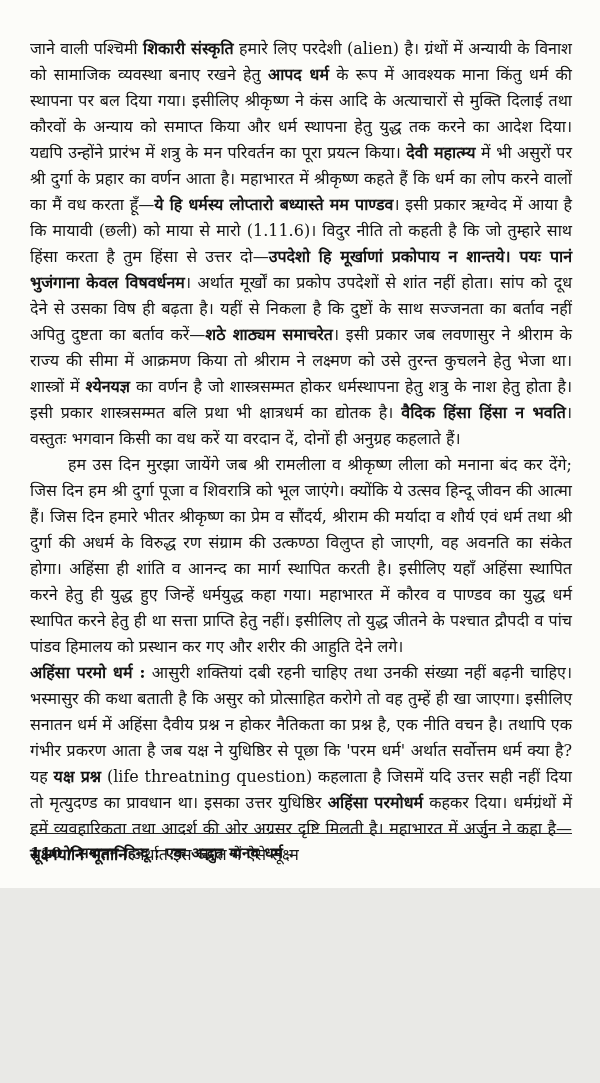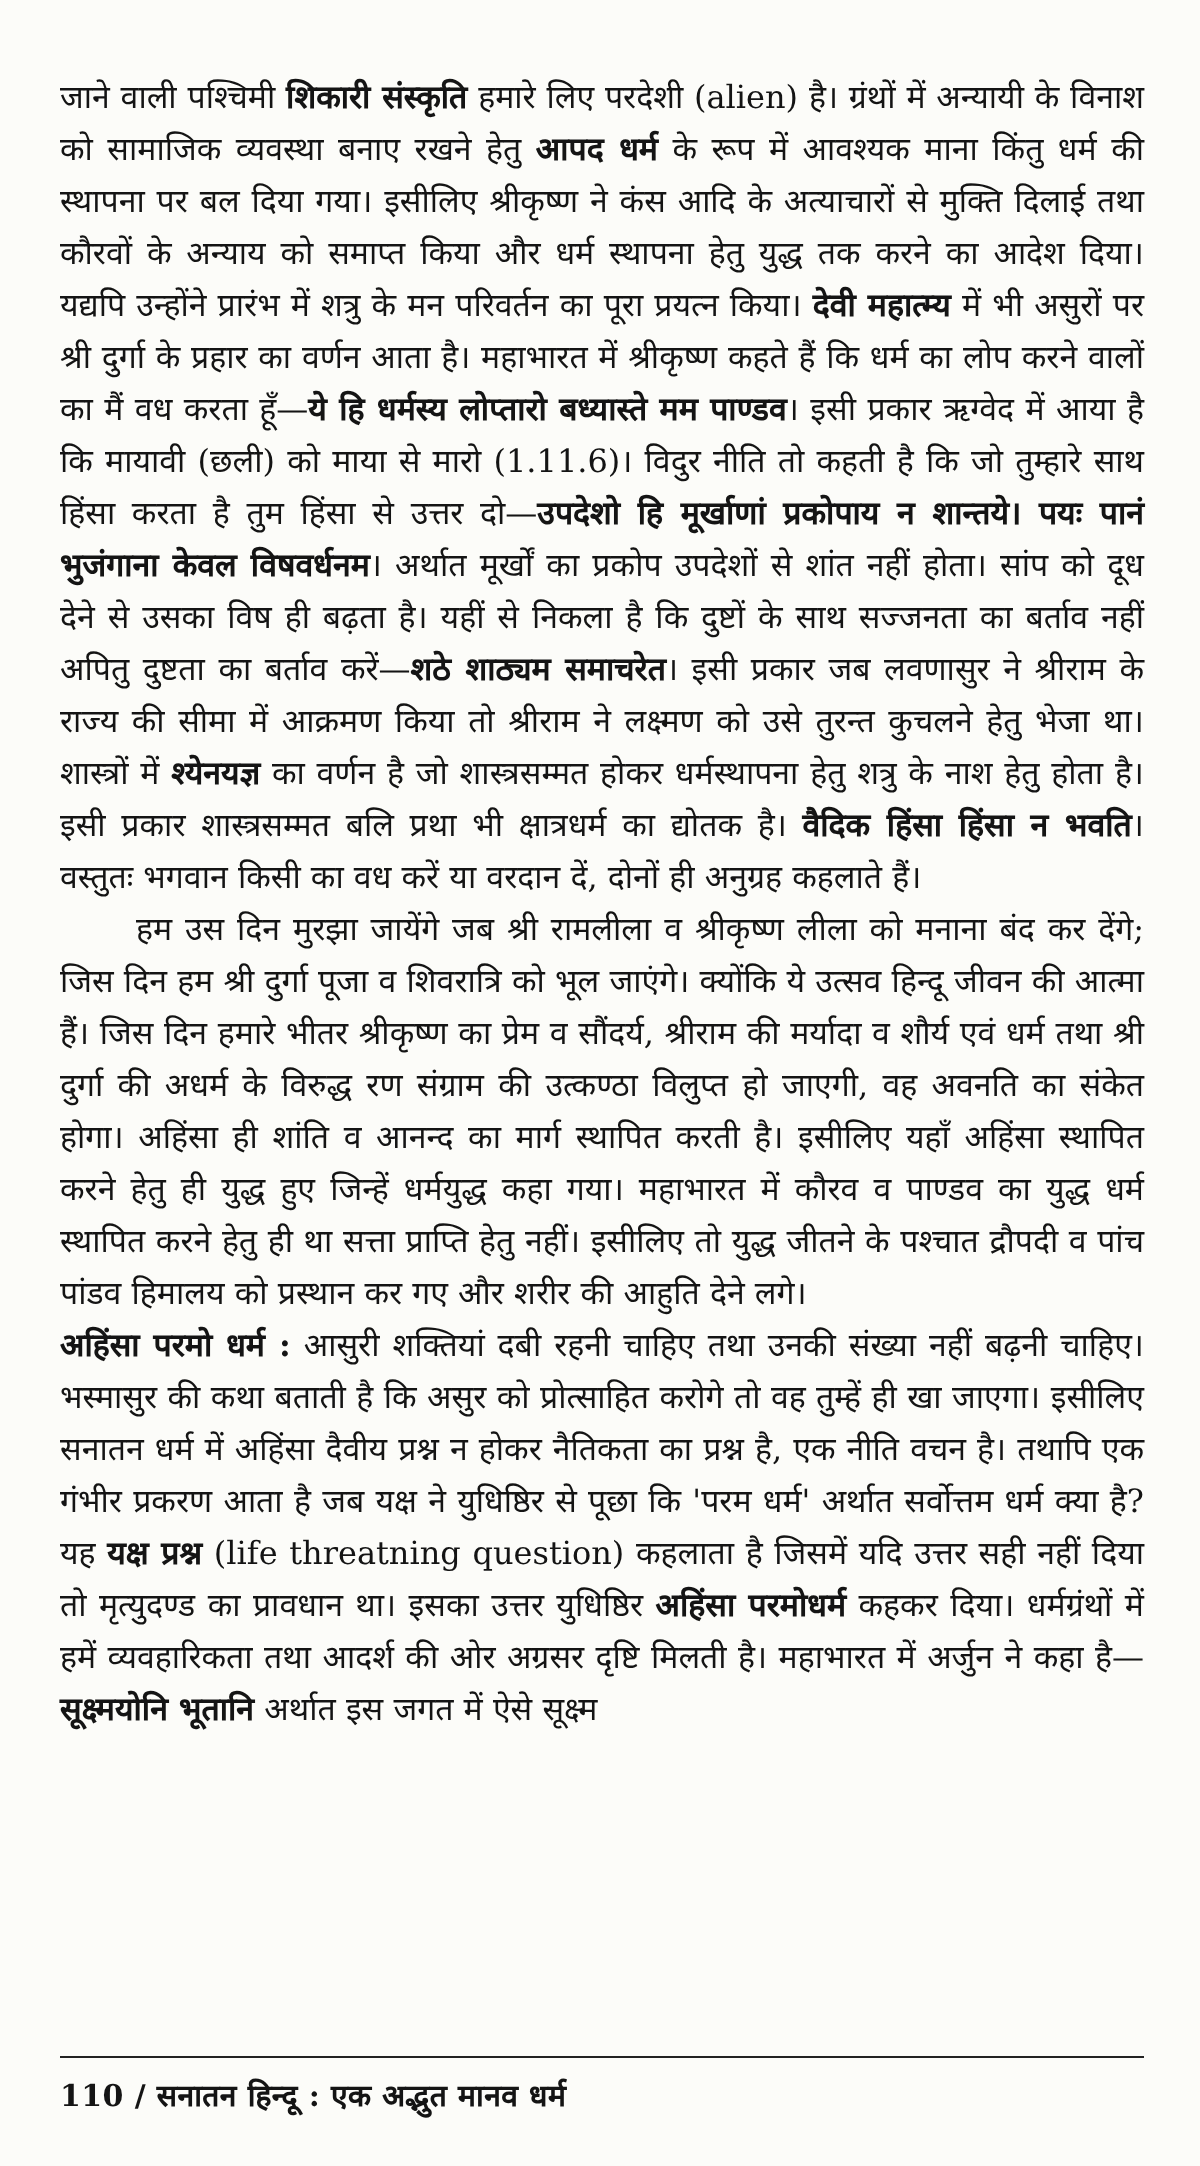--- a/index.html
+++ b/index.html
@@ -3,21 +3,21 @@
 <meta charset="utf-8">
 <style>
   html, body {
     margin: 0;
     padding: 0;
     background: #e9e9e6;
   }
   .page {
     position: relative;
     width: 600px;
-    height: 1083px;
+    height: 888px;
     margin: 0 auto;
     background: #fcfcf9;
     color: #141414;
     font-family: "DejaVu Serif", "Liberation Serif", serif;
     overflow: hidden;
     box-sizing: border-box;
     padding-left: 19px;
   }
   .body-text {
     position: absolute;

